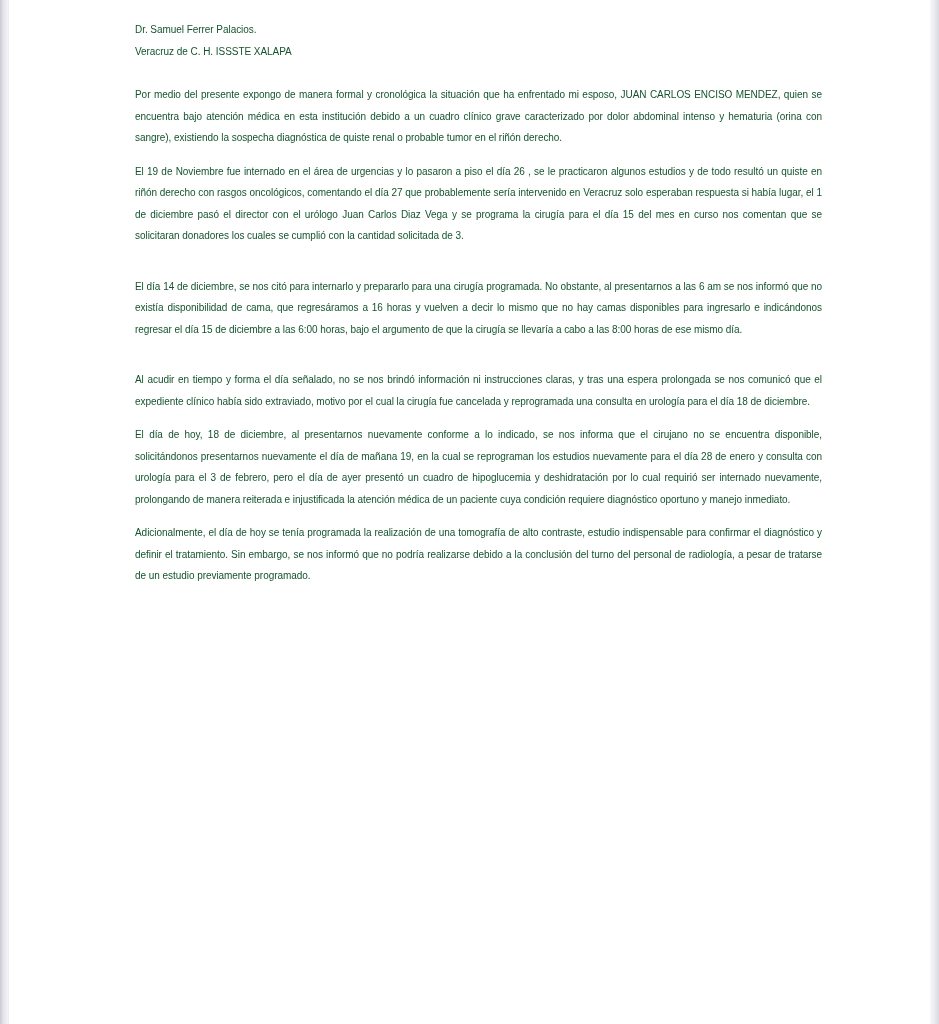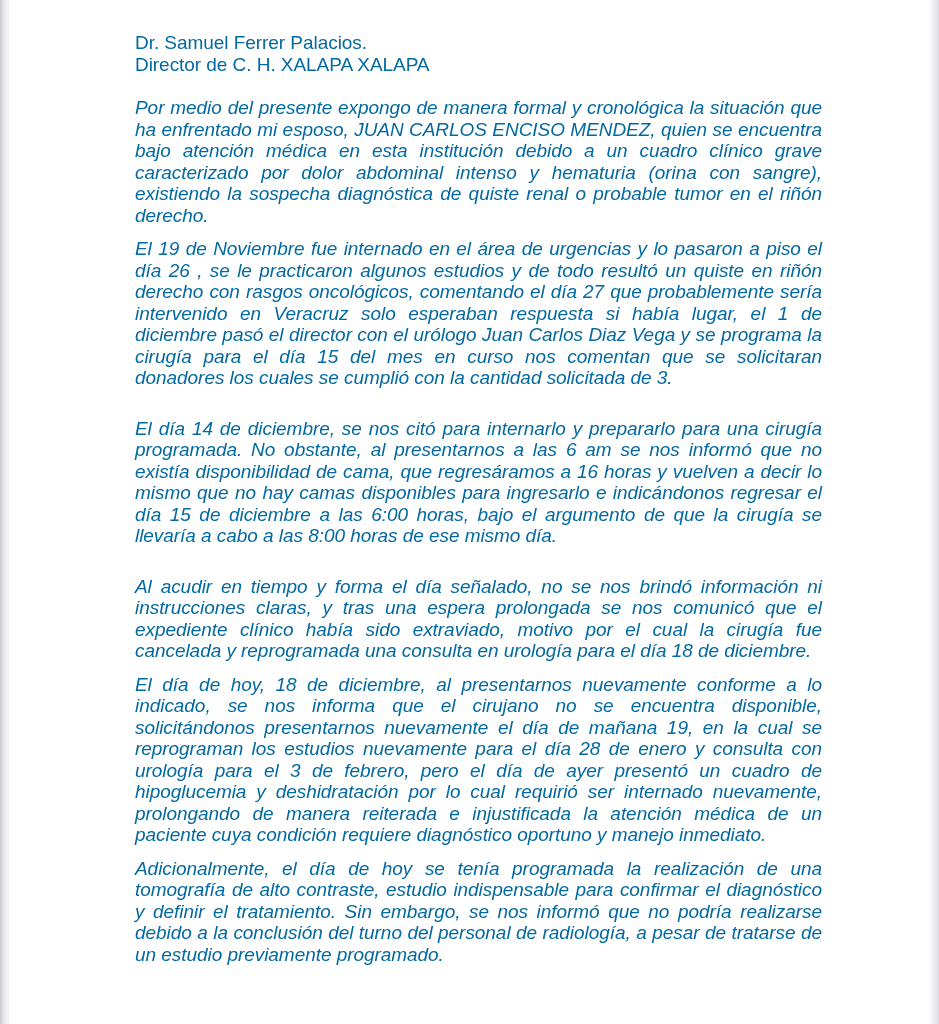--- a/index.html
+++ b/index.html
@@ -31,59 +31,58 @@
     border-right: 1px solid #eeeef2;
   }
   .edge-right {
     right: 0;
     width: 9px;
     background: linear-gradient(270deg, #d8d8e0 0%, #ececf1 55%, #f8f8fa 100%);
   }
   .content {
     position: absolute;
     left: 135px;
-    top: 32px;
+    top: 19px;
     width: 687px;
-    color: #0369a1;
-    font-size: 19px;
+    color: #14532d;
+    font-size: 10px;
     line-height: 21.5px;
     letter-spacing: -0.05px;
   }
   .recipient {
     text-align: left;
     margin: 0 0 22px 0;
   }
   .recipient div {
     line-height: 21.5px;
   }
   .para {
     margin: 2px 0 12px 0;
     text-align: justify;
     text-justify: inter-word;
-    font-style: italic;
   }
   .para:last-child {
     margin-bottom: 0;
   }
   .gap-large {
     margin-top: 29px;
   }
 </style>
 </head>
 <body>
 
 <div class="page">
   <div class="edge edge-left"></div>
   <div class="edge edge-right"></div>
 
   <div class="content">
 
     <div class="recipient">
       <div>Dr. Samuel Ferrer Palacios.</div>
-      <div>Director de C. H. XALAPA XALAPA</div>
+      <div>Veracruz de C. H. ISSSTE XALAPA</div>
     </div>
 
     <p class="para">Por medio del presente expongo de manera formal y cronológica la situación que ha enfrentado mi esposo, JUAN CARLOS ENCISO MENDEZ, quien se encuentra bajo atención médica en esta institución debido a un cuadro clínico grave caracterizado por dolor abdominal intenso y hematuria (orina con sangre), existiendo la sospecha diagnóstica de quiste renal o probable tumor en el riñón derecho.</p>
 
     <p class="para">El 19 de Noviembre fue internado en el área de urgencias y lo pasaron a piso el día 26 , se le practicaron algunos estudios y de todo resultó un quiste en riñón derecho con rasgos oncológicos, comentando el día 27 que probablemente sería intervenido en Veracruz solo esperaban respuesta si había lugar, el 1 de diciembre pasó el director con el urólogo Juan Carlos Diaz Vega y se programa la cirugía para el día 15  del mes en curso nos comentan que se solicitaran donadores los cuales se cumplió con la cantidad solicitada de 3.</p>
 
     <p class="para gap-large">El día 14 de diciembre, se nos citó para internarlo y prepararlo para una cirugía programada. No obstante, al presentarnos a las 6 am se nos informó que no existía disponibilidad de cama, que regresáramos a 16 horas y vuelven a decir lo mismo que no hay camas disponibles para ingresarlo e indicándonos regresar el día 15 de diciembre a las 6:00 horas, bajo el argumento de que la cirugía se llevaría a cabo a las 8:00 horas de ese mismo día.</p>
 
     <p class="para gap-large">Al acudir en tiempo y forma el día señalado, no se nos brindó información ni instrucciones claras, y tras una espera prolongada se nos comunicó que el expediente clínico había sido extraviado, motivo por el cual la cirugía fue cancelada y reprogramada una consulta en urología para el día 18 de diciembre.</p>
 

